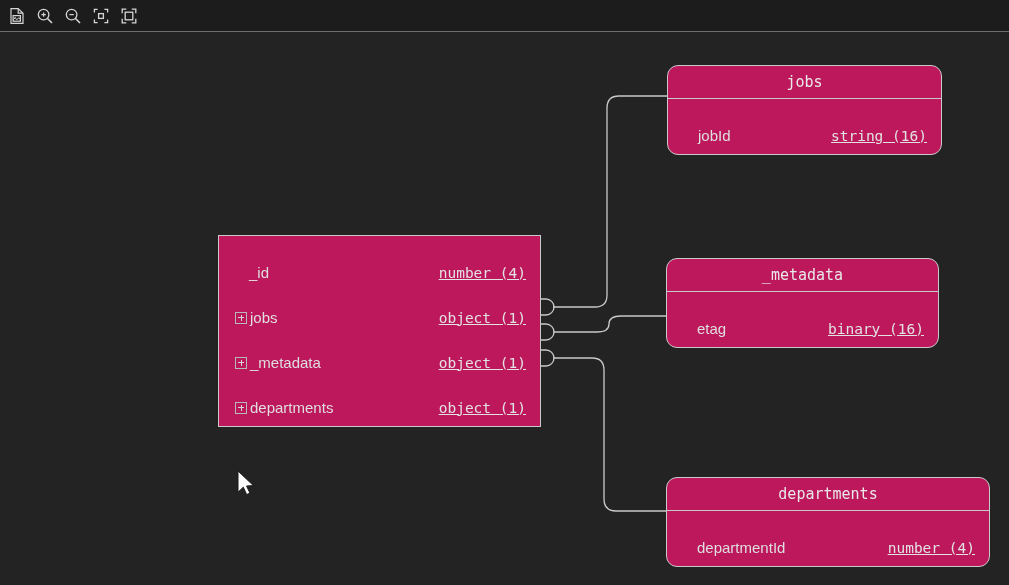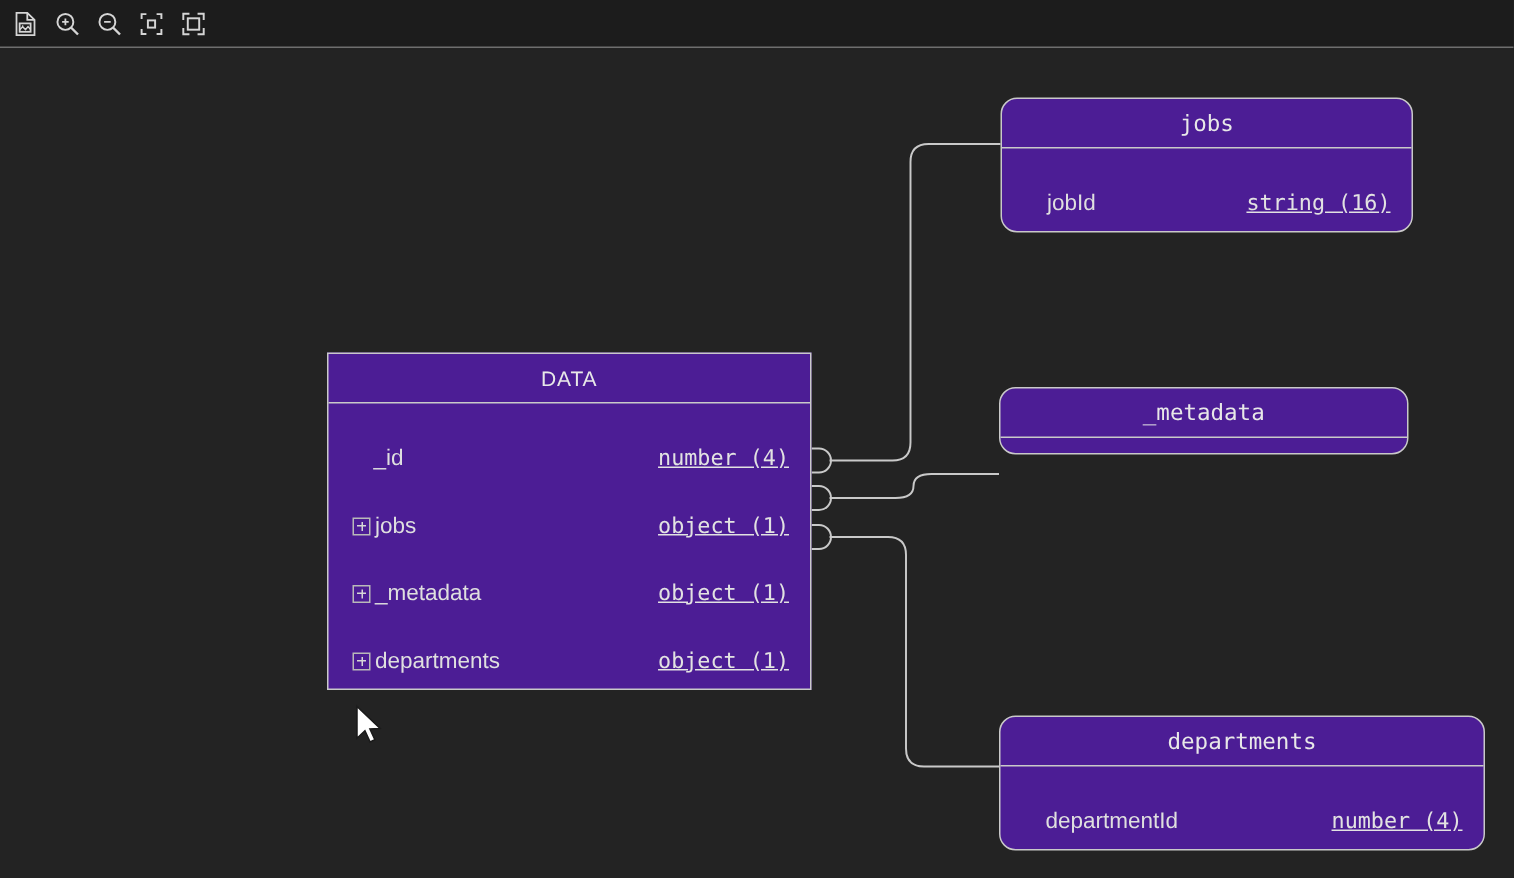--- a/index.html
+++ b/index.html
@@ -54,21 +54,21 @@
     left: 0; top: 0;
     width: 1009px;
     height: 552px;
     pointer-events: none;
   }
 
   
   .table-node {
     position: absolute;
     box-sizing: border-box;
-    background: #4c1d95;
+    background: #be185d;
     border: 1px solid #c9c9c9;
   }
   .table-node.rounded { border-radius: 11px; }
 
   .tbl-header {
     text-align: center;
     color: #e8e8e8;
     border-bottom: 1px solid #c9c9c9;
     box-sizing: border-box;
     white-space: nowrap;
@@ -197,21 +197,20 @@
     </g>
 
     <g fill="none" stroke="#c9c9c9" stroke-width="1.3">
       <path d="M541 266 H546 A8 8 0 0 1 546 282 H541"></path>
       <path d="M541 291 H546 A8 8 0 0 1 546 307 H541"></path>
       <path d="M541 317 H546 A8 8 0 0 1 546 333 H541"></path>
     </g>
   </svg>
 
   <div class="table-node" style="left:218px; top:202px; width:323px;">
-    <div class="tbl-header" style="height:33px; line-height:33px; font-size:14px; letter-spacing:0.6px;">DATA</div>
     <div class="tbl-body">
 
       <div class="tbl-row">
         <span class="field-name">
           <span class="indent-spacer"></span>
           <span>_id</span>
         </span>
         <span class="field-type">number (4)</span>
       </div>
 
@@ -251,20 +250,27 @@
           <span>jobId</span>
         </span>
         <span class="field-type">string (16)</span>
       </div>
     </div>
   </div>
 
   <div class="table-node rounded" style="left:666px; top:225px; width:273px;">
     <div class="tbl-header mono" style="height:33px; line-height:33px; font-size:15px;">_metadata</div>
     <div class="tbl-body">
+      <div class="tbl-row">
+        <span class="field-name">
+          <span class="indent-spacer"></span>
+          <span>etag</span>
+        </span>
+        <span class="field-type">binary (16)</span>
+      </div>
     </div>
   </div>
 
   <div class="table-node rounded" style="left:666px; top:444px; width:324px;">
     <div class="tbl-header mono" style="height:33px; line-height:33px; font-size:15px;">departments</div>
     <div class="tbl-body">
       <div class="tbl-row">
         <span class="field-name">
           <span class="indent-spacer"></span>
           <span>departmentId</span>

